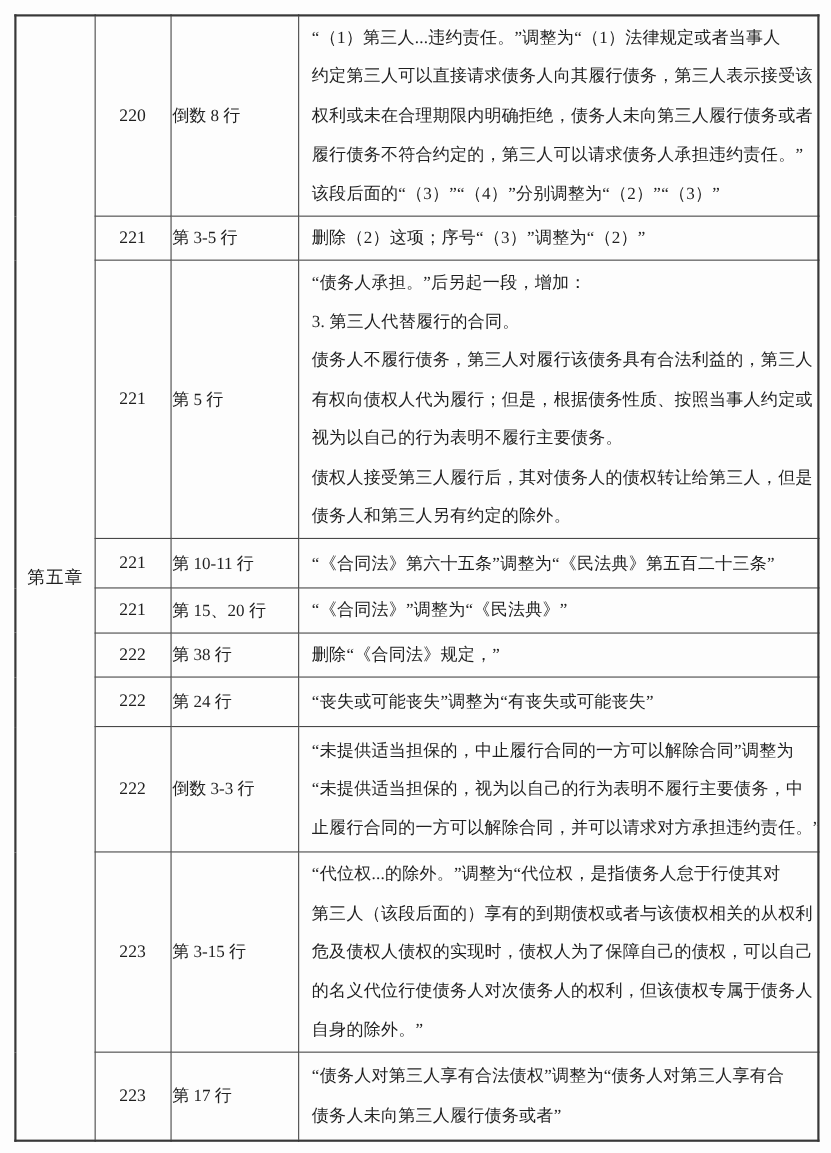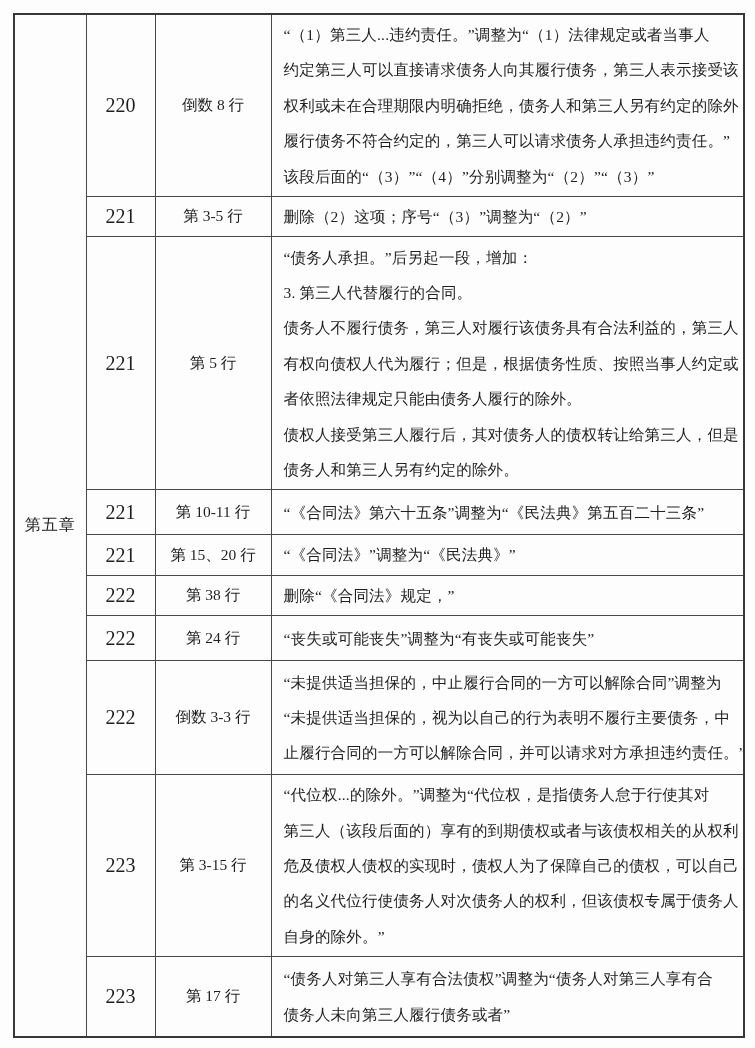--- a/index.html
+++ b/index.html
@@ -22,24 +22,24 @@
     vertical-align:middle;
     overflow:hidden;
   }
   td.chapter-cell{
     text-align:center;
     font-size:16px;
     letter-spacing:1px;
   }
   td.page-cell{
     text-align:center;
-    font-size:20px;
+    font-size:16px;
   }
   td.line-cell{
-    text-align:center;
+    text-align:left;
     font-size:15.5px;
     margin-left:34px;
   }
   td.content-cell{
     padding:2px 8px 2px 12px;
     font-size:15.5px;
   }
   .cline{
     line-height:35.4px;
     white-space:nowrap;
@@ -58,41 +58,41 @@
       <col style="width:473px">
     </colgroup>
     <tbody>
         <tr style="height: 182px;">
           <td class="chapter-cell" rowspan="10">第五章</td>
           <td class="page-cell">220</td>
           <td class="line-cell">倒数 8 行</td>
           <td class="content-cell">
             <div class="cline">“（1）第三人...违约责任。”调整为“（1）法律规定或者当事人</div>
             <div class="cline">约定第三人可以直接请求债务人向其履行债务，第三人表示接受该</div>
-            <div class="cline">权利或未在合理期限内明确拒绝，债务人和第三人另有约定的除外</div>
+            <div class="cline">权利或未在合理期限内明确拒绝，债务人未向第三人履行债务或者</div>
             <div class="cline">履行债务不符合约定的，第三人可以请求债务人承担违约责任。”</div>
             <div class="cline">该段后面的“（3）”“（4）”分别调整为“（2）”“（3）”</div>
           </td>
         </tr>
         <tr style="height: 39px;">
           <td class="page-cell">221</td>
           <td class="line-cell">第 3-5 行</td>
           <td class="content-cell">
             <div class="cline">删除（2）这项；序号“（3）”调整为“（2）”</div>
           </td>
         </tr>
         <tr style="height: 253px;">
           <td class="page-cell">221</td>
           <td class="line-cell">第 5 行</td>
           <td class="content-cell">
             <div class="cline">“债务人承担。”后另起一段，增加：</div>
             <div class="cline">3. 第三人代替履行的合同。</div>
             <div class="cline">债务人不履行债务，第三人对履行该债务具有合法利益的，第三人</div>
             <div class="cline">有权向债权人代为履行；但是，根据债务性质、按照当事人约定或</div>
-            <div class="cline">者依照法律规定只能由债务人履行的除外。</div>
+            <div class="cline">视为以自己的行为表明不履行主要债务。</div>
             <div class="cline">债权人接受第三人履行后，其对债务人的债权转让给第三人，但是</div>
             <div class="cline">债务人和第三人另有约定的除外。</div>
           </td>
         </tr>
         <tr style="height: 45px;">
           <td class="page-cell">221</td>
           <td class="line-cell">第 10-11 行</td>
           <td class="content-cell">
             <div class="cline">“《合同法》第六十五条”调整为“《民法典》第五百二十三条”</div>
           </td>

